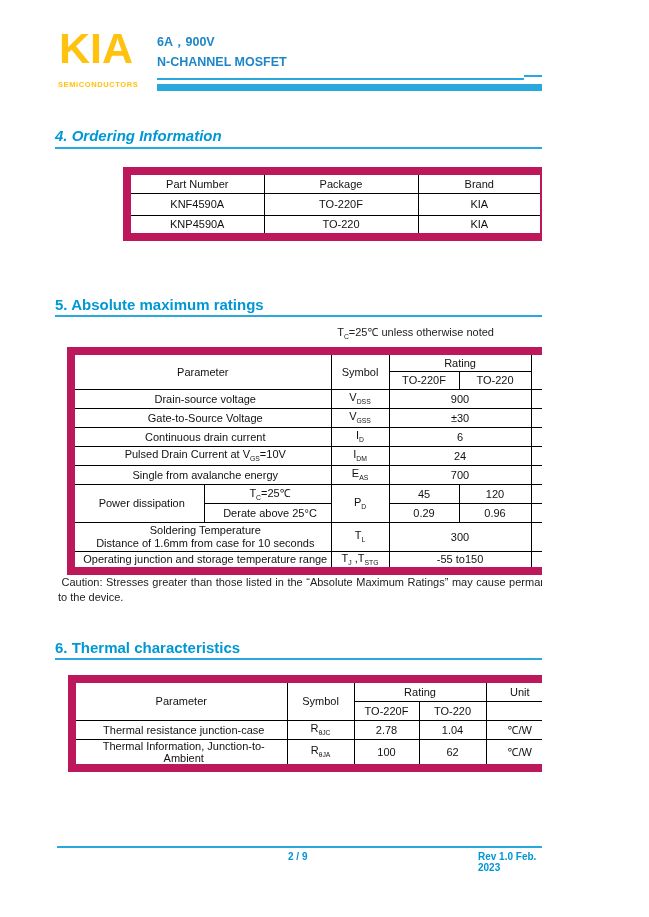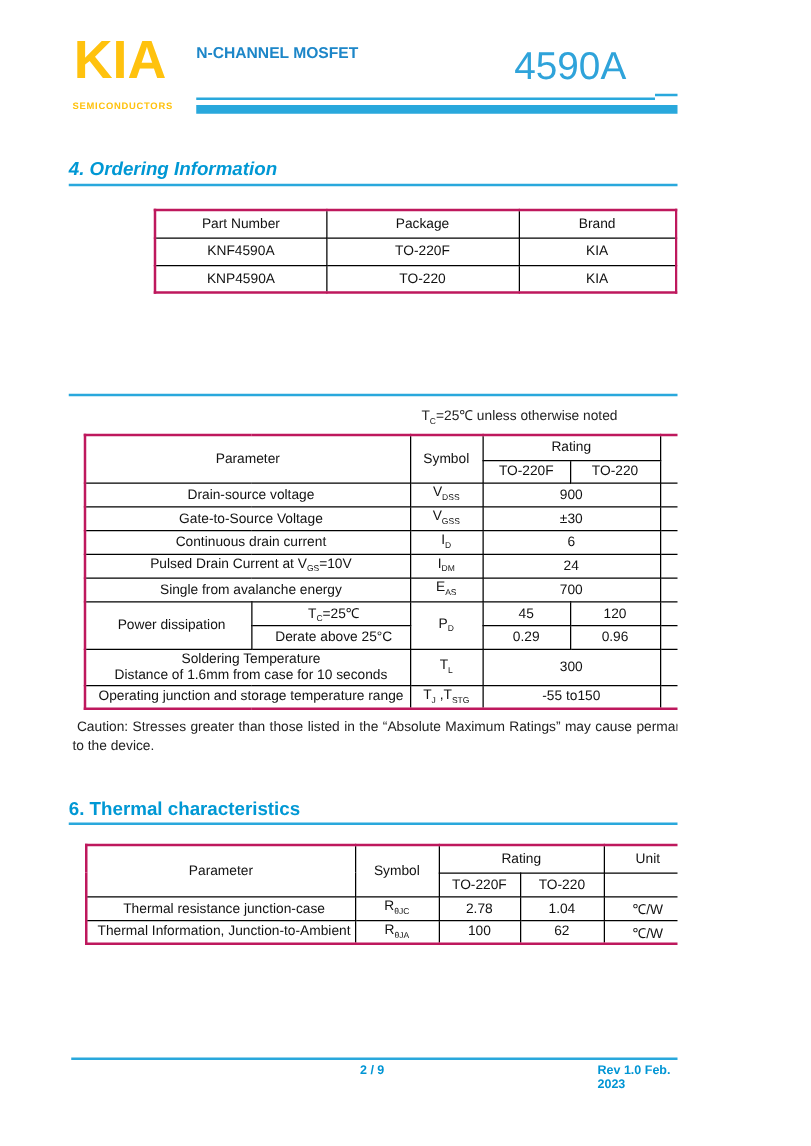--- a/index.html
+++ b/index.html
@@ -23,21 +23,21 @@
   .h-underline{position:absolute;left:55px;width:550px;height:2px;background:#29A8DC;}
   .sh4{top:127px;font-style:italic;} .ul4{top:147px;}
   .sh5{top:296px;} .ul5{top:315px;}
   .sh6{top:639px;} .ul6{top:658px;}
 
   .note{position:absolute;top:324px;right:48px;font-size:11px;color:#222;}
 
   
   table{border-collapse:collapse;position:absolute;table-layout:fixed;
         font-size:11px;color:#111;}
-  .tbl{border:2px solid #be185d;}
+  .tbl{border:8px solid #be185d;}
   td{border:1px solid #000;text-align:center;vertical-align:middle;
      padding:0 2px;overflow:hidden;}
   td.pl{text-align:center;padding-left:7px;}
   sub{font-size:0.62em;}
 
   .ord{left:123px;top:167px;width:417px;}
   .ord tr{height:22px;}
 
   .abs{left:67px;top:347px;width:533px;}
   .abs tr{height:19px;}
@@ -59,23 +59,23 @@
   .footer-rev{position:absolute;left:478px;top:851px;font-size:10px;font-weight:bold;color:#0095D4;}
 </style>
 </head>
 <body>
 
 <div class="page">
 
   <div class="logo">KIA</div>
   <div class="logo-sub">SEMICONDUCTORS</div>
   <div class="hdr-title">
+    <div>6A，900V</div>
     <div>N-CHANNEL MOSFET</div>
   </div>
-  <div class="part-no">4590A</div>
   <div class="hline-thin1"></div>
   <div class="hline-thin2"></div>
   <div class="hline-thick"></div>
 
   <div class="section-h sh4">
     <span>4.</span>
     <span>Ordering Information</span>
   </div>
   <div class="h-underline ul4"></div>
 
@@ -97,20 +97,24 @@
       <td>KIA</td>
     </tr>
     <tr>
       <td>KNP4590A</td>
       <td>TO-220</td>
       <td>KIA</td>
     </tr>
   </tbody>
     </table>
 
+  <div class="section-h sh5">
+    <span>5.</span>
+    <span>Absolute maximum ratings</span>
+  </div>
   <div class="h-underline ul5"></div>
   <div class="note">T<sub>C</sub>=25℃ unless otherwise noted</div>
 
   <table class="tbl abs">
     <colgroup>
       <col style="width:133px">
         <col style="width:127px">
         <col style="width:58px">
       <col style="width:70px">
         <col style="width:72px">

